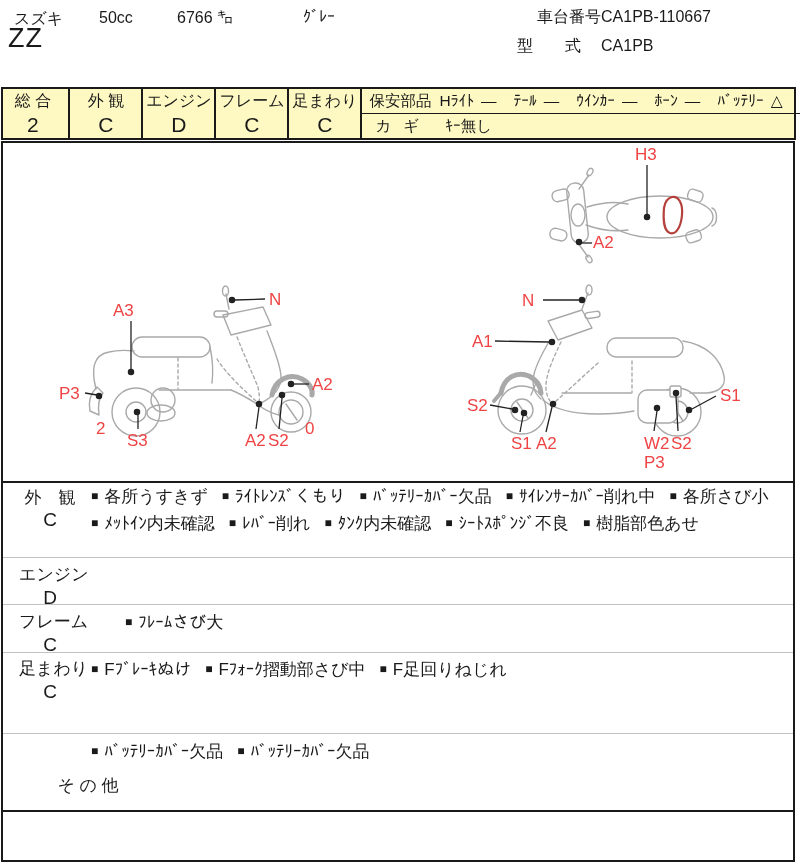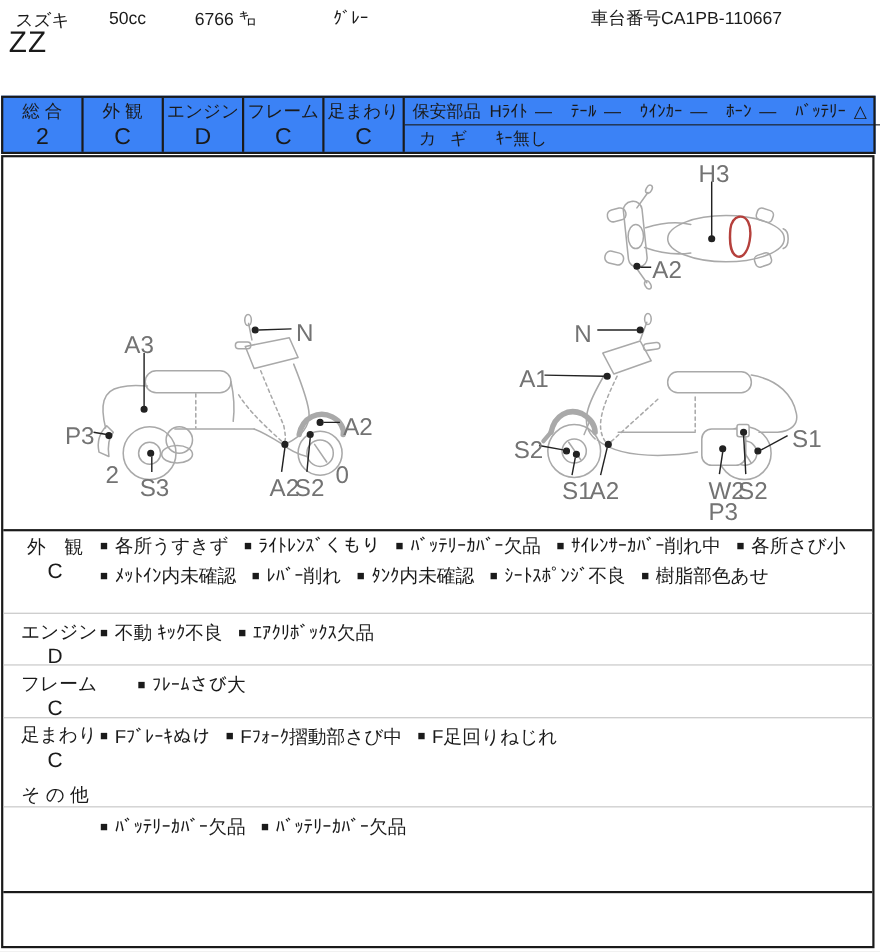--- a/index.html
+++ b/index.html
@@ -10,21 +10,21 @@
   }
   .abs{position:absolute;}
   
   .hdr-small{font-size:16px;white-space:nowrap;}
   .hdr-model{font-size:27px;letter-spacing:1px;}
   .hdr-right-row{font-size:16px;white-space:nowrap;}
   .hdr-right-row .lbl{display:inline-block;min-width:84px;}
   
   .score-table{
     position:absolute;left:1px;top:87px;width:795px;height:53px;
-    display:flex;border:2px solid #1a1a1a;box-sizing:border-box;background:#3b82f6;
+    display:flex;border:2px solid #1a1a1a;box-sizing:border-box;background:#fef9c3;justify-content:center;
   }
   .score-cell{
     width:73px;flex:0 0 auto;border-right:2px solid #1a1a1a;box-sizing:border-box;
     display:flex;flex-direction:column;align-items:center;
   }
   .score-cell .sc-label{font-size:16px;margin-top:2px;white-space:nowrap;}
   .score-cell .sc-value{font-size:21px;margin-top:1px;}
   .safety-wrap{flex:1 1 auto;display:flex;flex-direction:column;box-sizing:border-box;}
   .safety-row{
     flex:1 1 auto;display:flex;align-items:center;font-size:15.5px;
@@ -42,40 +42,43 @@
   }
   .hline{position:absolute;left:0;width:100%;height:0;border-top:1px solid #c3c3c3;}
   .hline.dark{border-top:2px solid #1a1a1a;}
   .sec-label{position:absolute;left:16px;width:62px;font-size:17px;text-align:center;white-space:nowrap;}
   .sec-grade{position:absolute;left:16px;width:62px;font-size:19px;text-align:center;}
   .sec-items{position:absolute;left:88px;width:700px;font-size:17px;line-height:26px;}
   .cond-item{margin-right:14px;white-space:nowrap;}
   .cond-item .bullet{font-size:12px;position:relative;top:-2px;margin-right:6px;}
   
   .diagram{position:absolute;}
-  .dlabel{position:absolute;font-size:22px;color:#737373;white-space:nowrap;}
+  .dlabel{position:absolute;font-size:17px;color:#ef4444;white-space:nowrap;}
   svg{display:block;}
 </style>
 </head>
 <body>
 
 <div class="sheet">
 
   <div class="abs hdr-small" style="left:14px;top:9px;">スズキ</div>
   <div class="abs hdr-small" style="left:99px;top:9px;">50cc</div>
   <div class="abs hdr-small" style="left:177px;top:9px;">
     <span>6766</span>
     <span>㌔</span>
   </div>
   <div class="abs hdr-small" style="left:303px;top:8px;">ｸﾞﾚｰ</div>
   <div class="abs hdr-model" style="left:8px;top:23px;">ZZ</div>
 
   <div class="abs" style="left:517px;top:7px;">
     <div class="hdr-right-row" style="margin-bottom:8px;text-align:right;">
       <span class="lbl">車台番号</span><span>CA1PB-110667</span>
+    </div>
+    <div class="hdr-right-row" style="margin-bottom:8px;">
+      <span class="lbl">型　　式</span><span>CA1PB</span>
     </div>
   </div>
 
   <div class="score-table">
     <div class="score-cell">
       <div class="sc-label">総  合</div>
       <div class="sc-value">2</div>
     </div>
     <div class="score-cell">
       <div class="sc-label">外  観</div>
@@ -112,31 +115,30 @@
     <div class="hline" style="top:509px;"></div>
     <div class="hline" style="top:590px;"></div>
     <div class="hline dark" style="top:667px;"></div>
 
     <div class="sec-label" style="top:343px;">外　観</div>
     <div class="sec-grade" style="top:366px;">C</div>
     <div class="sec-items" style="top:341px;"><span class="cond-item"><span class="bullet">■</span><span>各所うすきず</span></span><span class="cond-item"><span class="bullet">■</span><span>ﾗｲﾄﾚﾝｽﾞくもり</span></span><span class="cond-item"><span class="bullet">■</span><span>ﾊﾞｯﾃﾘｰｶﾊﾞｰ欠品</span></span><span class="cond-item"><span class="bullet">■</span><span>ｻｲﾚﾝｻｰｶﾊﾞｰ削れ中</span></span><span class="cond-item"><span class="bullet">■</span><span>各所さび小</span></span><span class="cond-item"><span class="bullet">■</span><span>ﾒｯﾄｲﾝ内未確認</span></span><span class="cond-item"><span class="bullet">■</span><span>ﾚﾊﾞｰ削れ</span></span><span class="cond-item"><span class="bullet">■</span><span>ﾀﾝｸ内未確認</span></span><span class="cond-item"><span class="bullet">■</span><span>ｼｰﾄｽﾎﾟﾝｼﾞ不良</span></span><span class="cond-item"><span class="bullet">■</span><span>樹脂部色あせ</span></span></div>
 
     <div class="sec-label" style="top:420px;">エンジン</div>
     <div class="sec-grade" style="top:444px;">D</div>
-    <div class="sec-items" style="top:420px;"><span class="cond-item"><span class="bullet">■</span><span>不動 ｷｯｸ不良</span></span><span class="cond-item"><span class="bullet">■</span><span>ｴｱｸﾘﾎﾞｯｸｽ欠品</span></span></div>
 
     <div class="sec-label" style="top:467px;">フレーム</div>
     <div class="sec-grade" style="top:491px;">C</div>
     <div class="sec-items" style="top:467px;margin-left:34px;"><span class="cond-item"><span class="bullet">■</span><span>ﾌﾚｰﾑさび大</span></span></div>
 
     <div class="sec-label" style="top:514px;">足まわり</div>
     <div class="sec-grade" style="top:538px;">C</div>
     <div class="sec-items" style="top:514px;"><span class="cond-item"><span class="bullet">■</span><span>Fﾌﾞﾚｰｷぬけ</span></span><span class="cond-item"><span class="bullet">■</span><span>Fﾌｫｰｸ摺動部さび中</span></span><span class="cond-item"><span class="bullet">■</span><span>F足回りねじれ</span></span></div>
 
-    <div class="sec-label" style="top:568px;">そ の 他</div>
+    <div class="sec-label" style="top:631px;margin-left:38px;">そ の 他</div>
     <div class="sec-items" style="top:596px;"><span class="cond-item"><span class="bullet">■</span><span>ﾊﾞｯﾃﾘｰｶﾊﾞｰ欠品</span></span><span class="cond-item"><span class="bullet">■</span><span>ﾊﾞｯﾃﾘｰｶﾊﾞｰ欠品</span></span></div>
   </div>
 
   <div class="diagram" style="left:535px;top:145px;width:260px;height:120px;">
     <svg width="260" height="120" viewBox="0 0 260 120">
       <g stroke="#a9a9a9" stroke-width="1.4" fill="none" stroke-linecap="round" stroke-linejoin="round">
         <rect x="17" y="45" width="17" height="11" rx="5" transform="rotate(-14 25 50)"></rect>
         <rect x="15" y="84" width="17" height="11" rx="5" transform="rotate(14 23 89)"></rect>
         <path d="M44,44 L54,30"></path>
           <ellipse cx="55" cy="27" rx="2.5" ry="4" transform="rotate(30 55 27)"></ellipse>

